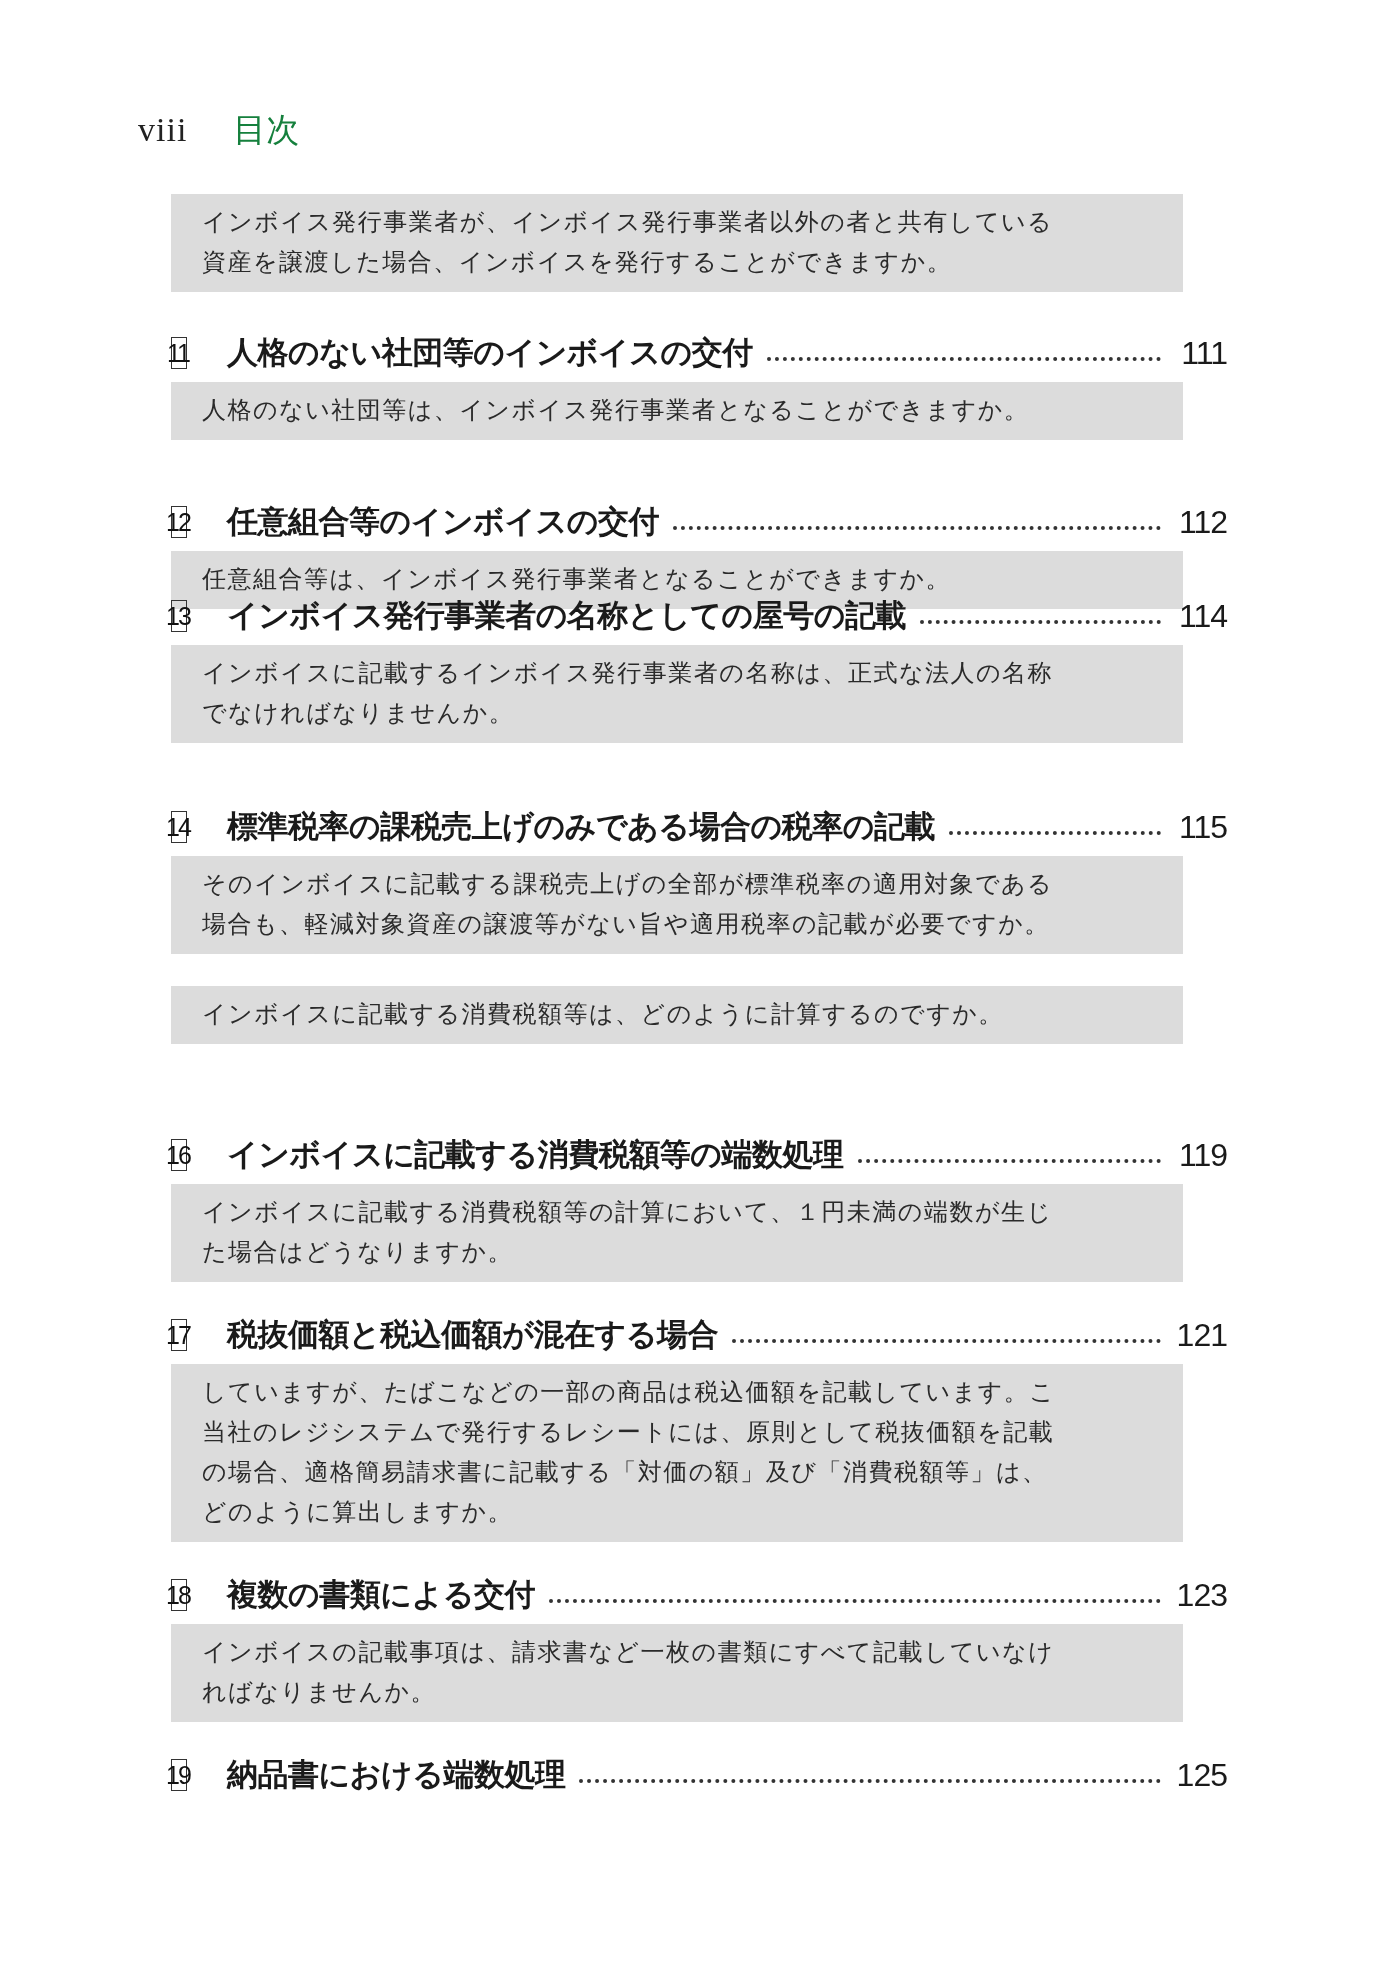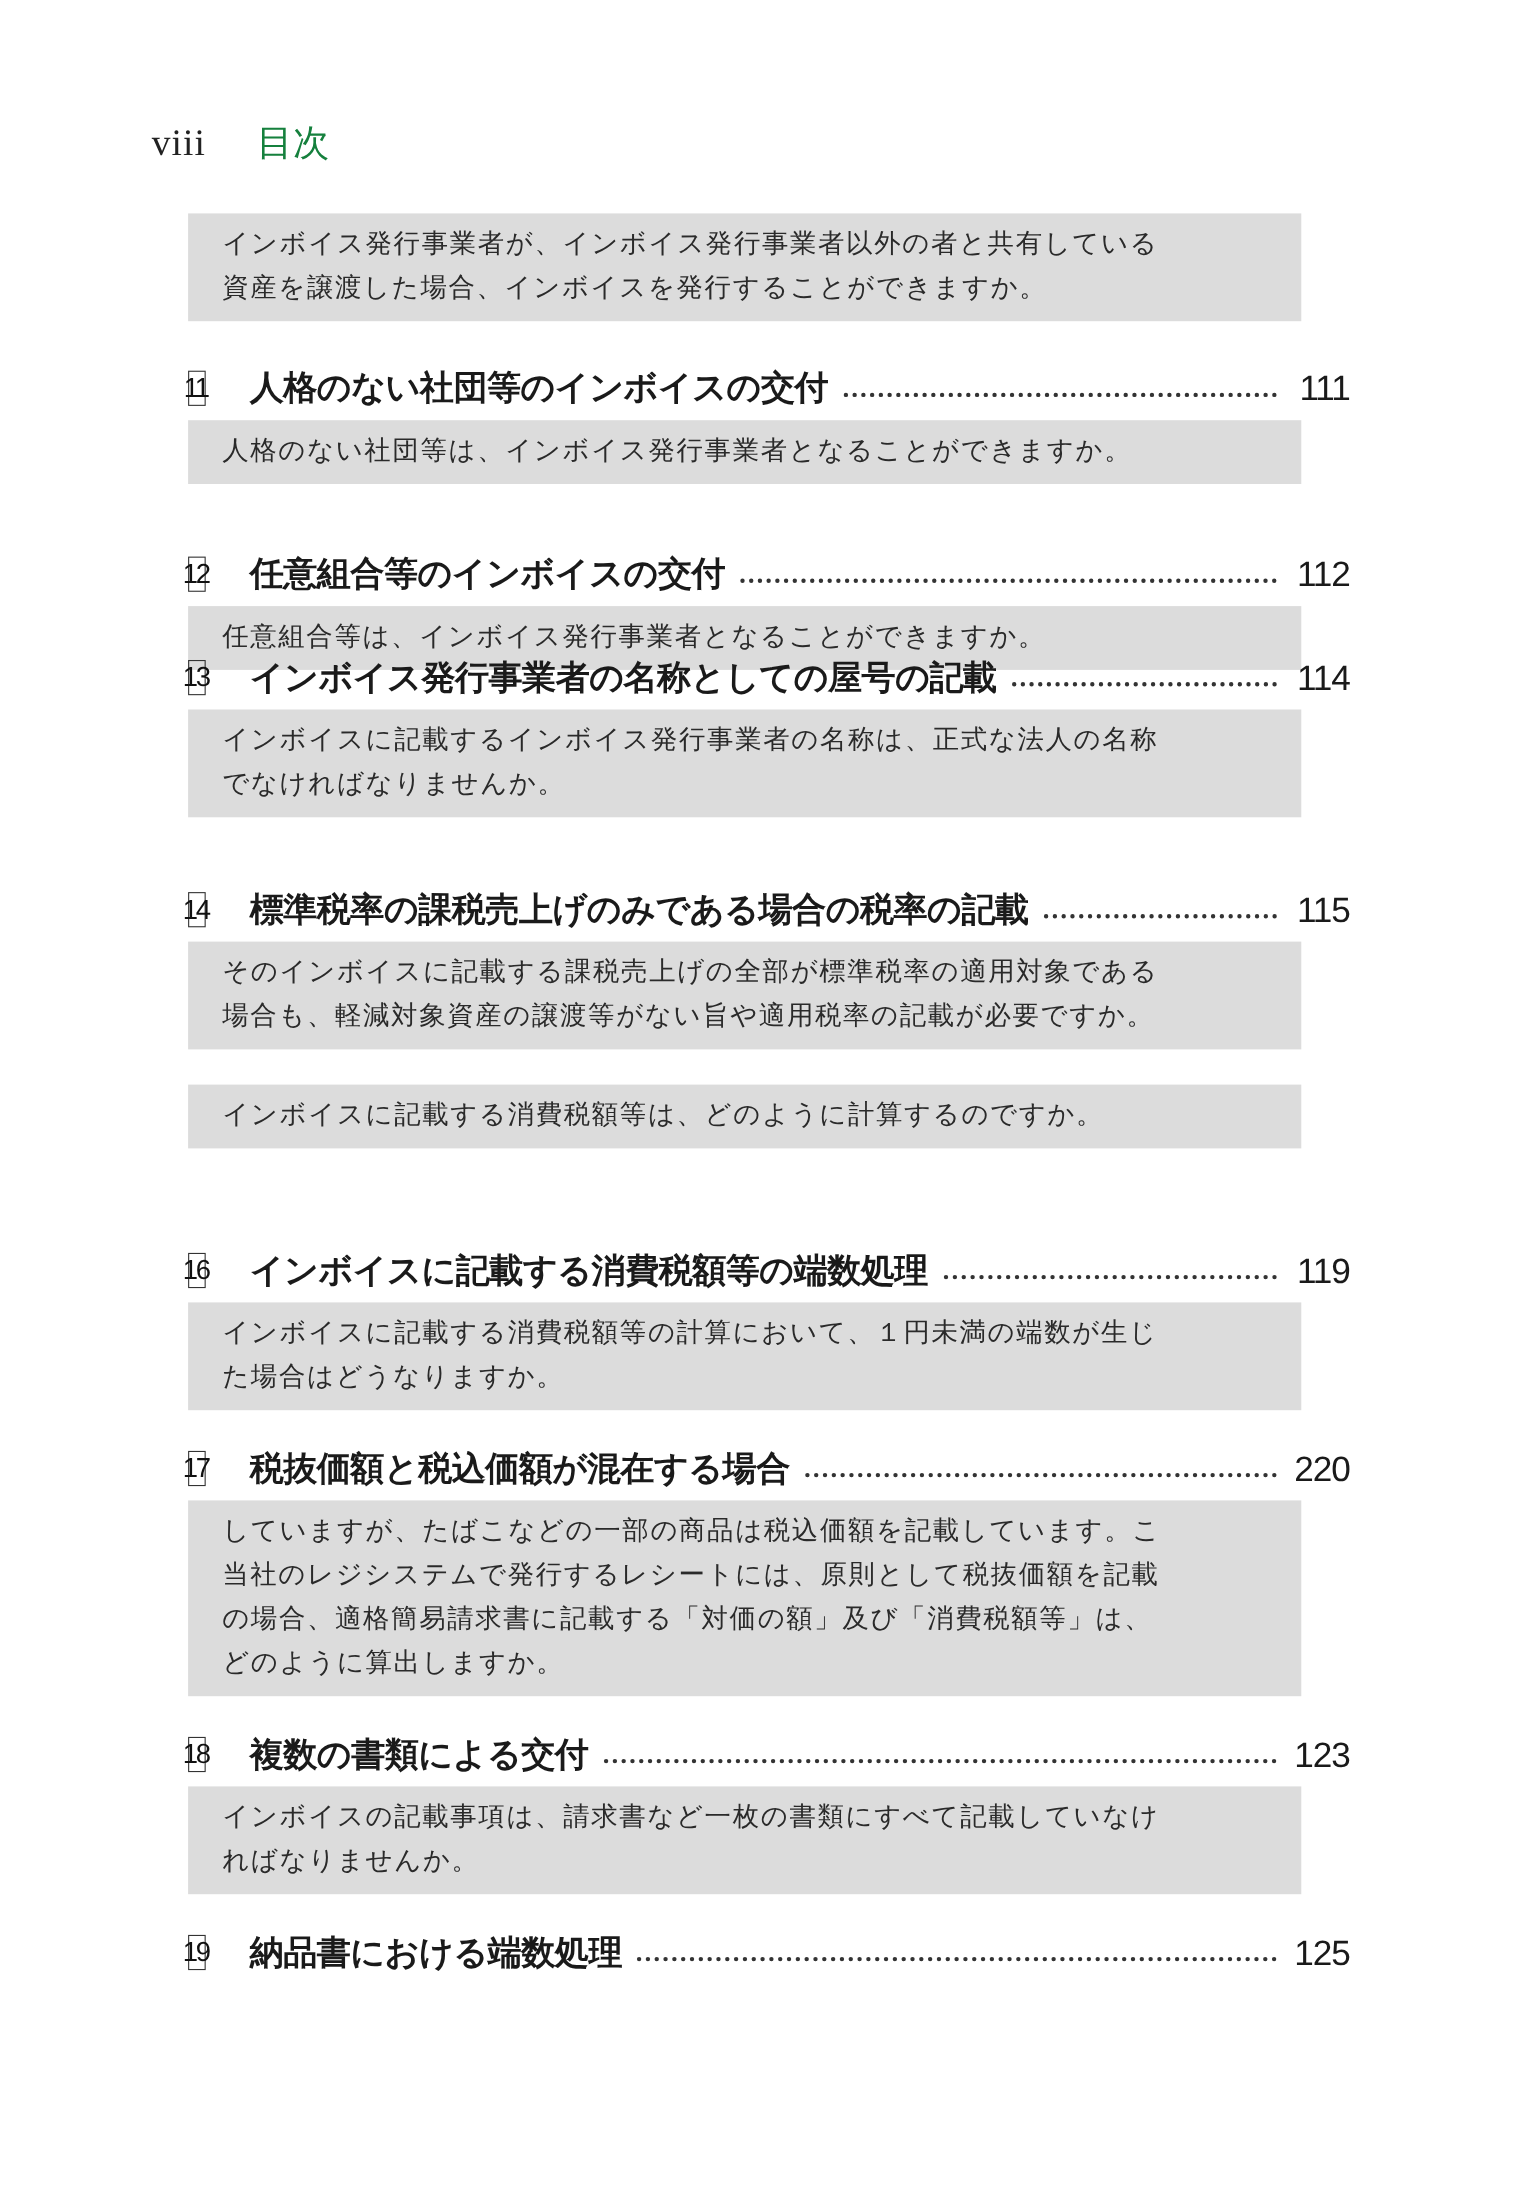--- a/index.html
+++ b/index.html
@@ -98,21 +98,21 @@
     <span class="line">インボイスに記載する消費税額等の計算において、１円未満の端数が生じ</span>
     <span class="line">た場合はどうなりますか。</span>
   </div>
 </div>
 
 <div class="entry" style="top:1310px;">
   <div class="entry-head">
     <span class="num-box">17</span>
     <span class="title">税抜価額と税込価額が混在する場合</span>
     <span class="leader"></span>
-    <span class="pg">220</span>
+    <span class="pg">121</span>
   </div>
   <div class="qbox">
     <span class="line">していますが、たばこなどの一部の商品は税込価額を記載しています。こ</span>
     <span class="line">当社のレジシステムで発行するレシートには、原則として税抜価額を記載</span>
     <span class="line">の場合、適格簡易請求書に記載する「対価の額」及び「消費税額等」は、</span>
     <span class="line">どのように算出しますか。</span>
   </div>
 </div>
 
 <div class="entry" style="top:1570px;">

